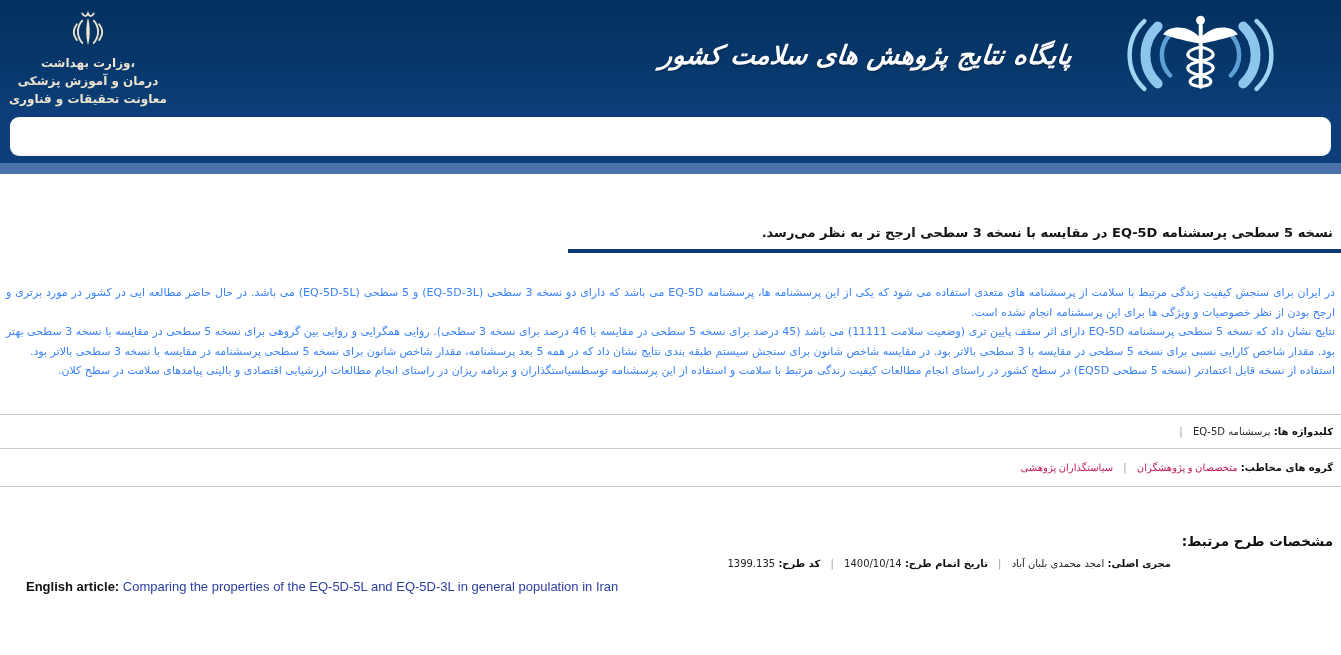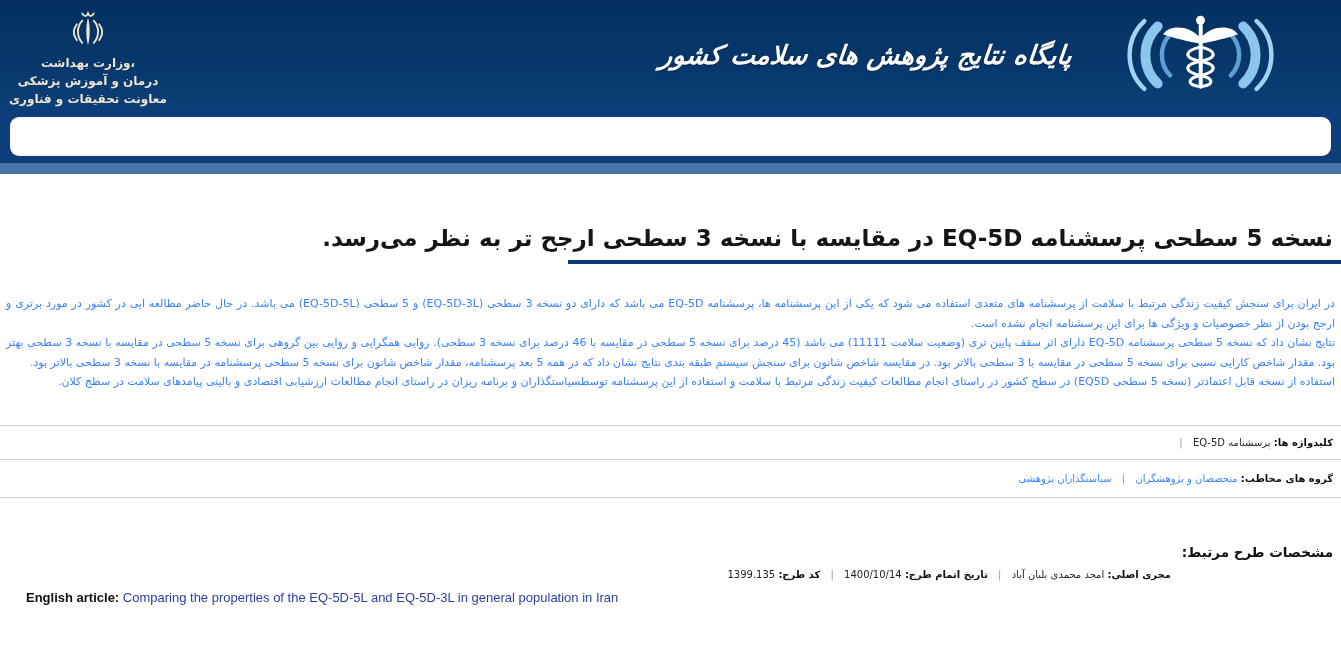--- a/index.html
+++ b/index.html
@@ -16,32 +16,32 @@
   .brand-logo { width:205px; height:92px; display:block; }
   .brand-title { color:#ffffff; font-size:26px; font-weight:bold; font-style:italic; transform:skewX(-6deg); white-space:nowrap; direction:rtl; letter-spacing:0.5px; text-shadow:0 1px 2px rgba(0,0,0,.35); }
 
   
   .navbar { height:53px; background:#0d3d7a; padding:7px 10px 7px; }
   .navbar-box { height:39px; width:100%; background:#ffffff; border-radius:9px; box-shadow:inset 0 -2px 3px rgba(0,0,0,.05); }
   .substrip { height:11px; background:#4a73ac; }
 
   
   .content { background:#fff; }
-  .article-title { direction:rtl; text-align:right; margin:51px 8px 0 0; font-size:23px; font-weight:bold; color:#151515; }
+  .article-title { direction:rtl; text-align:right; margin:51px 8px 0 0; font-size:13px; font-weight:bold; color:#151515; }
   .title-underline { height:4px; background:#0d3a75; width:773px; margin:9px 0 0 auto; }
   .body-text { direction:rtl; text-align:justify; margin:30px 6px 0 6px; font-size:11px; line-height:19.5px; color:#3b82f6; }
   .body-text p { margin:0; }
   .divider { border:none; border-top:1px solid #cccccc; height:0; }
   .d1 { margin-top:33px; }
   .meta-row { direction:rtl; text-align:right; font-size:10px; color:#222; }
   .row-keywords { padding:11px 8px 11px; }
   .row-audience { padding:13px 8px 13px; }
   .lbl { font-weight:bold; color:#101010; }
   .kw-link { color:#2b2b2b; cursor:pointer; }
-  .aud-link { color:#3b82f6; cursor:pointer; }
+  .aud-link { color:#be185d; cursor:pointer;font-family:Liberation Serif, serif; }
   .sep { color:#9a9a9a; padding:0 7px; }
   .heading-row { padding:5px 8px 0; font-weight:bold; font-size:13.5px; color:#101010;margin-top:41px; }
   .project-row { padding:13px 8px 0; }
   .pi-row { padding:9px 170px 0 8px; }
   .english-row { direction:ltr; text-align:left; padding:10px 8px 0 26px; font-family:"Liberation Sans", sans-serif; font-size:13px; }
   .lbl-en { font-weight:bold; color:#101010; }
   .en-link { color:#2b3f9e; text-decoration:none; cursor:pointer; }
 </style>
 </head>
 <body>

